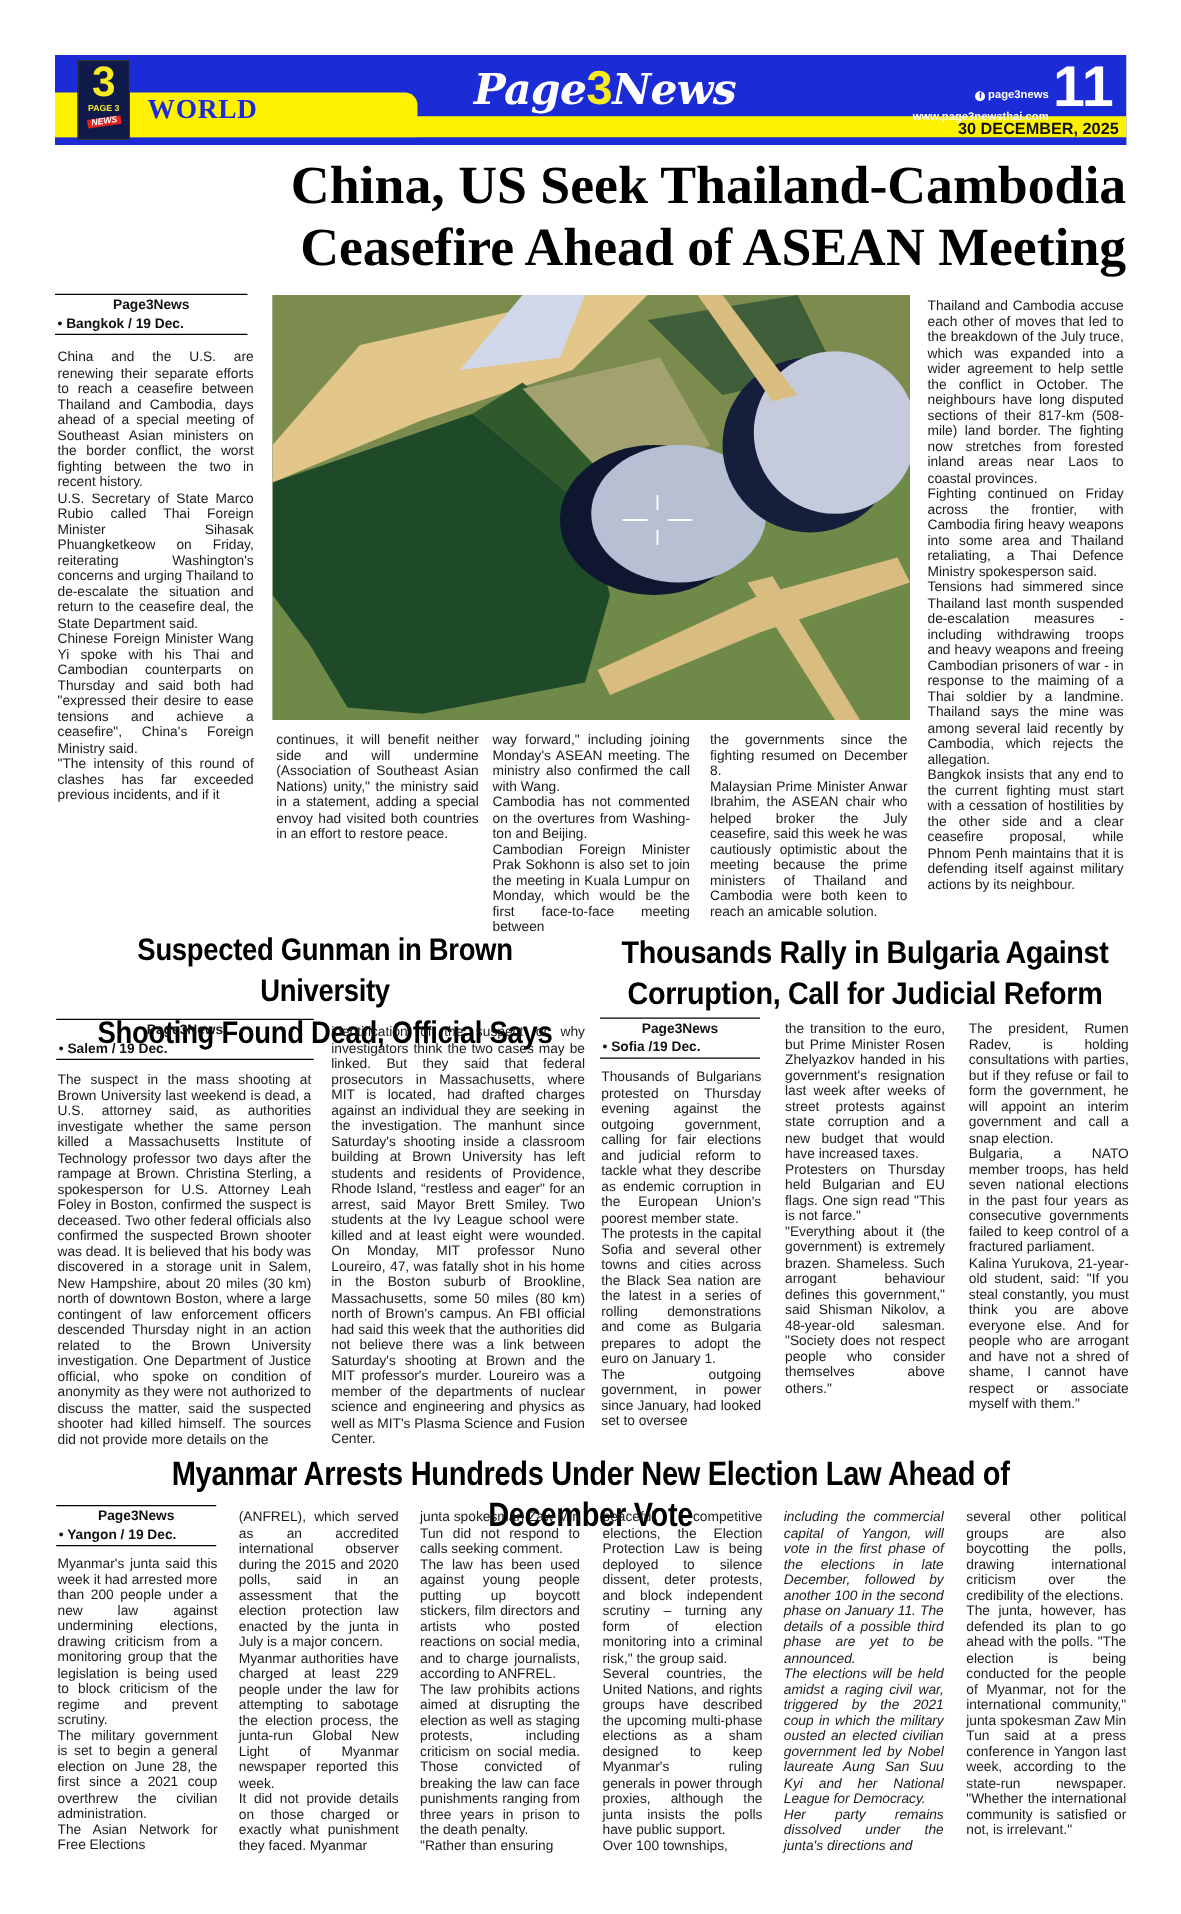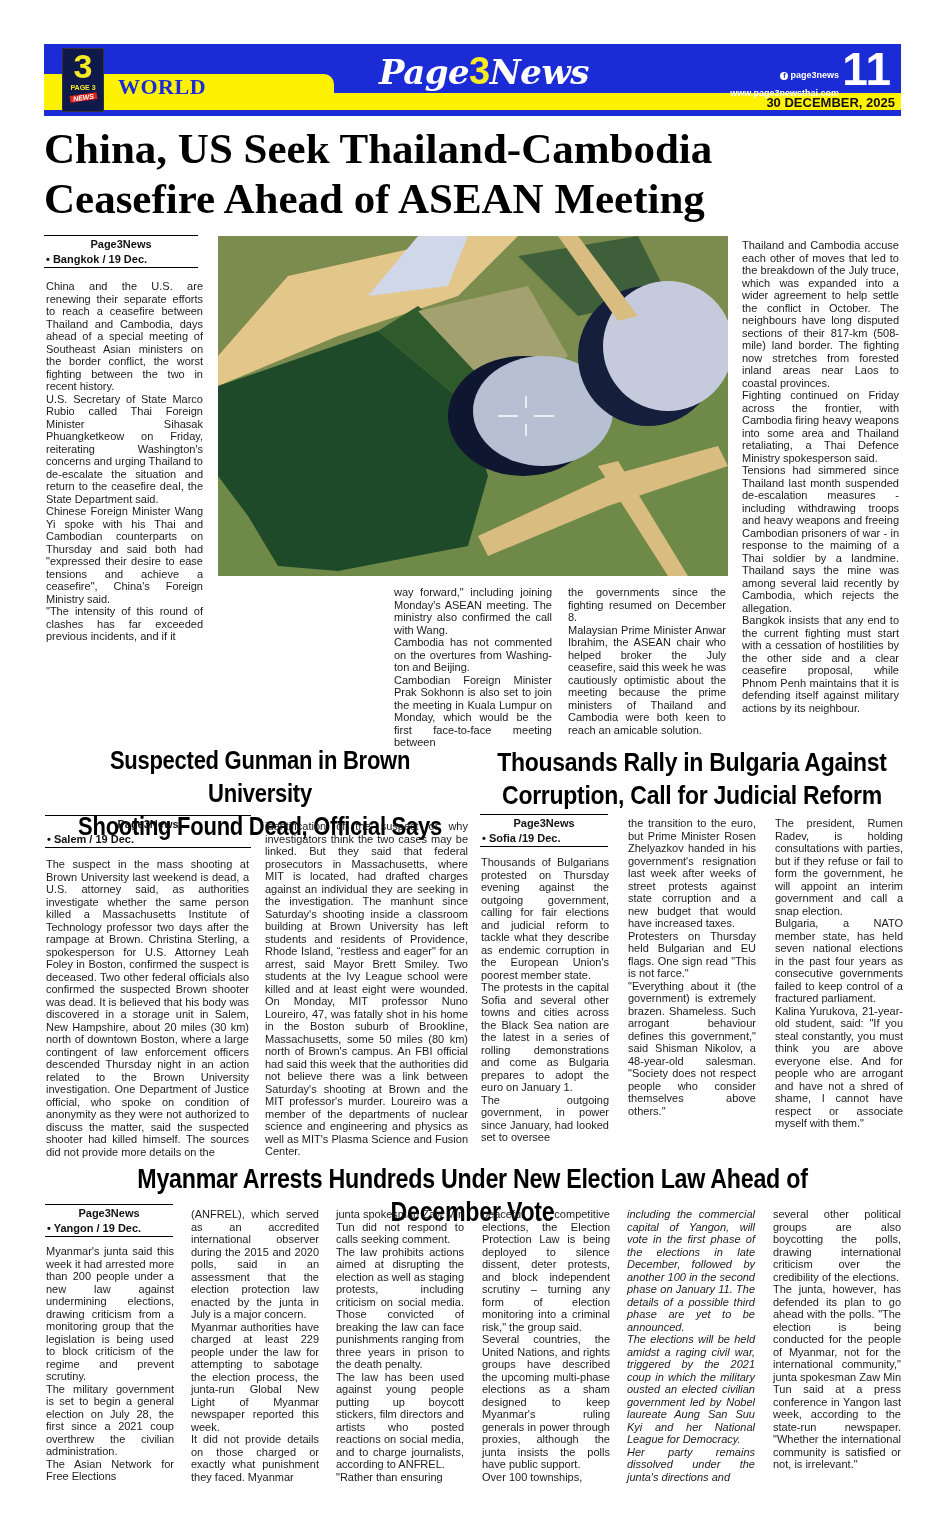--- a/index.html
+++ b/index.html
@@ -18,21 +18,21 @@
   .section-label { position: absolute; left: 74px; top: 30px; font-family: "Liberation Serif", serif; font-weight: bold; font-size: 22px; color: #1b2bd6; letter-spacing: 0.5px; }
   .brand { position: absolute; left: 335px; top: 6px; font-family: "DejaVu Serif", serif; font-weight: bold; font-size: 34px; color: #fff; font-style: italic; letter-spacing: -0.5px; }
   .brand .three { color: #f5ea23; font-family: "Liberation Sans", sans-serif; font-style: normal; font-size: 38px; }
   .social { position: absolute; right: 62px; top: 26px; font-size: 9px; color: #fff; font-weight: bold; }
   .social .fb { display: inline-block; width: 8px; height: 8px; border-radius: 50%; background: #fff; color: #1b2bd6; font-size: 7px; text-align: center; line-height: 8px; margin-right: 2px; }
   .website { position: absolute; right: 62px; top: 44px; font-size: 9px; color: #fff; font-weight: bold; }
   .page-num { position: absolute; right: 10px; top: 0px; font-size: 46px; font-weight: bold; color: #fff; line-height: 50px; font-family: "Liberation Sans", sans-serif; }
   .issue-date { position: absolute; right: 6px; top: 51px; font-size: 13px; font-weight: bold; color: #111; }
 
   
-  .main-headline { position: absolute; left: 44px; top: 124px; width: 857px; text-align: left; font-family: "Liberation Serif", serif; font-weight: bold; font-size: 43px; line-height: 50px; color: #000; }
+  .main-headline { position: absolute; left: 44px; top: 124px; width: 857px; text-align: right; font-family: "Liberation Serif", serif; font-weight: bold; font-size: 43px; line-height: 50px; color: #000; }
   .sub-headline { position: absolute; text-align: center; font-family: "Liberation Sans", sans-serif; font-weight: bold; font-size: 25px; line-height: 33px; color: #000; transform: scaleX(0.88); transform-origin: center; letter-spacing: -0.3px; }
   .sub-headline.wide { transform: scaleX(0.92); }
 
   
   .byline { position: absolute; font-size: 11px; font-weight: bold; }
   .byline .rule { border-top: 1.5px solid #000; }
   .byline .agency { text-align: center; line-height: 15px; margin-top: 1px; }
   .byline .place { line-height: 15px; padding-left: 2px; }
 
   
@@ -105,20 +105,21 @@
       <polygon points="340,0 360,0 420,80 400,85" fill="#d9bc80"></polygon>
       <polygon points="380,230 400,225 470,340 450,340" fill="#d9bc80"></polygon>
       <line x1="280" y1="180" x2="300" y2="180" stroke="#fff" stroke-width="1.5"></line>
       <line x1="316" y1="180" x2="336" y2="180" stroke="#fff" stroke-width="1.5"></line>
       <line x1="308" y1="160" x2="308" y2="172" stroke="#fff" stroke-width="1.5"></line>
       <line x1="308" y1="188" x2="308" y2="200" stroke="#fff" stroke-width="1.5"></line>
     </svg>
   </div>
 
   <div class="col" style="left:221px; top:586px; width:162px;">
+    <p>continues, it will benefit neither side and will undermine (Association of Southeast Asian Nations) unity," the ministry said in a statement, adding a special envoy had visited both countries in an effort to restore peace.</p>
   </div>
   <div class="col" style="left:394px; top:586px; width:158px;">
     <p>way forward," including joining Monday's ASEAN meeting. The ministry also confirmed the call with Wang.</p>
     <p>Cambodia has not commented on the overtures from Washing-ton and Beijing.</p>
     <p>Cambodian Foreign Minister Prak Sokhonn is also set to join the meeting in Kuala Lumpur on Monday, which would be the first face-to-face meeting between</p>
   </div>
   <div class="col" style="left:568px; top:586px; width:158px;">
     <p>the governments since the fighting resumed on December 8.</p>
     <p>Malaysian Prime Minister Anwar Ibrahim, the ASEAN chair who helped broker the July ceasefire, said this week he was cautiously optimistic about the meeting because the prime ministers of Thailand and Cambodia were both keen to reach an amicable solution.</p>
   </div>
@@ -165,47 +166,47 @@
     <p>The protests in the capital Sofia and several other towns and cities across the Black Sea nation are the latest in a series of rolling demonstrations and come as Bulgaria prepares to adopt the euro on January 1.</p>
     <p>The outgoing government, in power since January, had looked set to oversee</p>
   </div>
   <div class="col" style="left:628px; top:817px; width:128px;">
     <p>the transition to the euro, but Prime Minister Rosen Zhelyazkov handed in his government's resignation last week after weeks of street protests against state corruption and a new budget that would have increased taxes.</p>
     <p>Protesters on Thursday held Bulgarian and EU flags. One sign read "This is not farce."</p>
     <p>"Everything about it (the government) is extremely brazen. Shameless. Such arrogant behaviour defines this government," said Shisman Nikolov, a 48-year-old salesman. "Society does not respect people who consider themselves above others."</p>
   </div>
   <div class="col" style="left:775px; top:817px; width:128px;">
     <p>The president, Rumen Radev, is holding consultations with parties, but if they refuse or fail to form the government, he will appoint an interim government and call a snap election.</p>
-    <p>Bulgaria, a NATO member state, has held seven national elections in the past four years as consecutive governments failed to keep control of a fractured parliament.</p>
+    <p>Bulgaria, a NATO member troops, has held seven national elections in the past four years as consecutive governments failed to keep control of a fractured parliament.</p>
     <p>Kalina Yurukova, 21-year-old student, said: "If you steal constantly, you must think you are above everyone else. And for people who are arrogant and have not a shred of shame, I cannot have respect or associate myself with them."</p>
   </div>
 
   <h2 class="sub-headline" style="left:20px; top:1163px; width:905px; font-size:27px; transform:scaleX(0.86);">Myanmar Arrests Hundreds Under New Election Law Ahead of December Vote</h2>
 
   <div class="byline" style="left:45px; top:1204px; width:128px;">
     <div class="rule"></div>
     <div class="agency">Page3News</div>
     <div class="place">• Yangon  / 19 Dec.</div>
     <div class="rule"></div>
   </div>
 
   <div class="col" style="left:46px; top:1245px; width:128px;">
     <p>Myanmar's junta said this week it had arrested more than 200 people under a new law against undermining elections, drawing criticism from a monitoring group that the legislation is being used to block criticism of the regime and prevent scrutiny.</p>
-    <p>The military government is set to begin a general election on July 28, the first since a 2021 coup overthrew the civilian administration.</p>
+    <p>The military government is set to begin a general election on June 28, the first since a 2021 coup overthrew the civilian administration.</p>
     <p>The Asian Network for Free Elections</p>
   </div>
   <div class="col" style="left:191px; top:1208px; width:128px;">
     <p>(ANFREL), which served as an accredited international observer during the 2015 and 2020 polls, said in an assessment that the election protection law enacted by the junta in July is a major concern.</p>
     <p>Myanmar authorities have charged at least 229 people under the law for attempting to sabotage the election process, the junta-run Global New Light of Myanmar newspaper reported this week.</p>
     <p>It did not provide details on those charged or exactly what punishment they faced. Myanmar</p>
   </div>
   <div class="col" style="left:336px; top:1208px; width:128px;">
     <p>junta spokesman Zaw Min Tun did not respond to calls seeking comment.</p>
+    <p>The law has been used against young people putting up boycott stickers, film directors and artists who posted reactions on social media, and to charge journalists, according to ANFREL.</p>
     <p>The law prohibits actions aimed at disrupting the election as well as staging protests, including criticism on social media. Those convicted of breaking the law can face punishments ranging from three years in prison to the death penalty.</p>
-    <p>The law has been used against young people putting up boycott stickers, film directors and artists who posted reactions on social media, and to charge journalists, according to ANFREL.</p>
     <p>"Rather than ensuring</p>
   </div>
   <div class="col" style="left:482px; top:1208px; width:128px;">
     <p>peaceful, competitive elections, the Election Protection Law is being deployed to silence dissent, deter protests, and block independent scrutiny – turning any form of election monitoring into a criminal risk," the group said.</p>
     <p>Several countries, the United Nations, and rights groups have described the upcoming multi-phase elections as a sham designed to keep Myanmar's ruling generals in power through proxies, although the junta insists the polls have public support.</p>
     <p>Over 100 townships,</p>
   </div>
   <div class="col" style="left:627px; top:1208px; width:128px;font-style:italic;">
     <p>including the commercial capital of Yangon, will vote in the first phase of the elections in late December, followed by another 100 in the second phase on January 11. The details of a possible third phase are yet to be announced.</p>
     <p>The elections will be held amidst a raging civil war, triggered by the 2021 coup in which the military ousted an elected civilian government led by Nobel laureate Aung San Suu Kyi and her National League for Democracy.</p>

